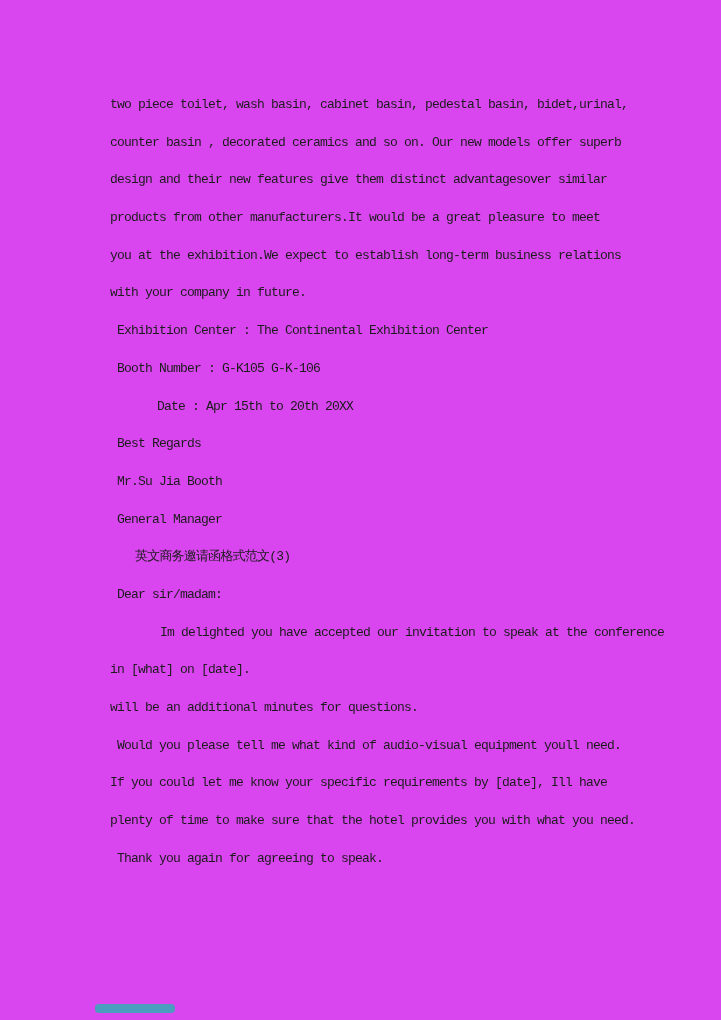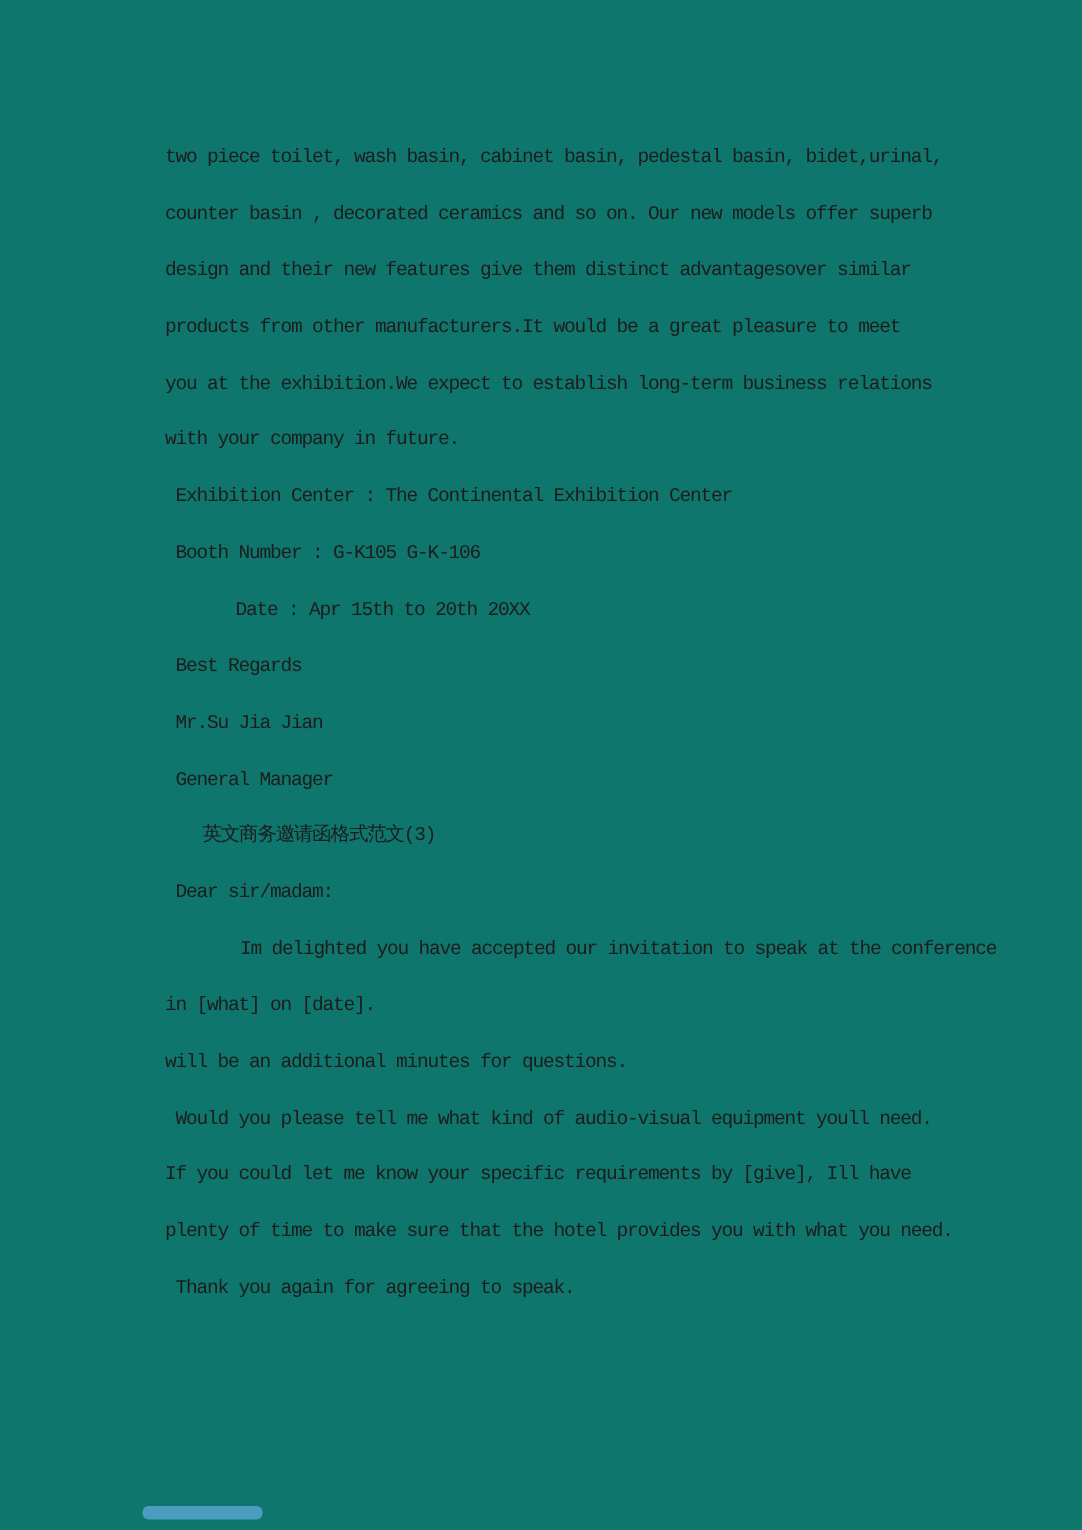--- a/index.html
+++ b/index.html
@@ -35,38 +35,38 @@
     left: 95px;
     top: 1004px;
     width: 80px;
     height: 9px;
     border-radius: 4px;
   }
 </style>
 </head>
 <body>
 
-<div class="page" style="background: #0f766e;">
+<div class="page" style="background: #d946ef;">
   <div class="textblock" id="textblock">
       <div class="line" style="color: rgb(28, 28, 28);">two piece toilet, wash basin, cabinet basin, pedestal basin, bidet,urinal,</div>
       <div class="line" style="color: rgb(28, 28, 28);">counter basin , decorated ceramics and so on. Our new models offer superb</div>
       <div class="line" style="color: rgb(28, 28, 28);">design and their new features give them distinct advantagesover similar</div>
       <div class="line" style="color: rgb(28, 28, 28);">products from other manufacturers.It would be a great pleasure to meet</div>
       <div class="line" style="color: rgb(28, 28, 28);">you at the exhibition.We expect to establish long-term business relations</div>
       <div class="line" style="color: rgb(28, 28, 28);">with your company in future.</div>
       <div class="line" style="color: rgb(28, 28, 28);"> Exhibition Center : The Continental Exhibition Center</div>
       <div class="line" style="color: rgb(28, 28, 28);"> Booth Number : G-K105 G-K-106</div>
       <div class="line" style="color: rgb(28, 28, 28); margin-left: 40px;"> Date : Apr 15th to 20th 20XX</div>
       <div class="line" style="color: rgb(28, 28, 28);"> Best Regards</div>
-      <div class="line" style="color: rgb(28, 28, 28);"> Mr.Su Jia Jian</div>
+      <div class="line" style="color: rgb(28, 28, 28);"> Mr.Su Jia Booth</div>
       <div class="line" style="color: rgb(28, 28, 28);"> General Manager</div>
       <div class="line" style="color: rgb(28, 28, 28); margin-left: 18px;"> 英文商务邀请函格式范文(3)</div>
       <div class="line" style="color: rgb(28, 28, 28);"> Dear sir/madam:</div>
       <div class="line" style="color: rgb(28, 28, 28); margin-left: 43px;"> Im delighted you have accepted our invitation to speak at the conference</div>
       <div class="line" style="color: rgb(28, 28, 28);">in [what] on [date].</div>
       <div class="line" style="color: rgb(28, 28, 28);">will be an additional minutes for questions.</div>
       <div class="line" style="color: rgb(28, 28, 28);"> Would you please tell me what kind of audio-visual equipment youll need.</div>
-      <div class="line" style="color: rgb(28, 28, 28);">If you could let me know your specific requirements by [give], Ill have</div>
+      <div class="line" style="color: rgb(28, 28, 28);">If you could let me know your specific requirements by [date], Ill have</div>
       <div class="line" style="color: rgb(28, 28, 28);">plenty of time to make sure that the hotel provides you with what you need.</div>
       <div class="line" style="color: rgb(28, 28, 28);"> Thank you again for agreeing to speak.</div>
     </div>
   <div class="footer-bar" style="background: rgb(74, 157, 191);"></div>
 </div>
 
 </body></html>

